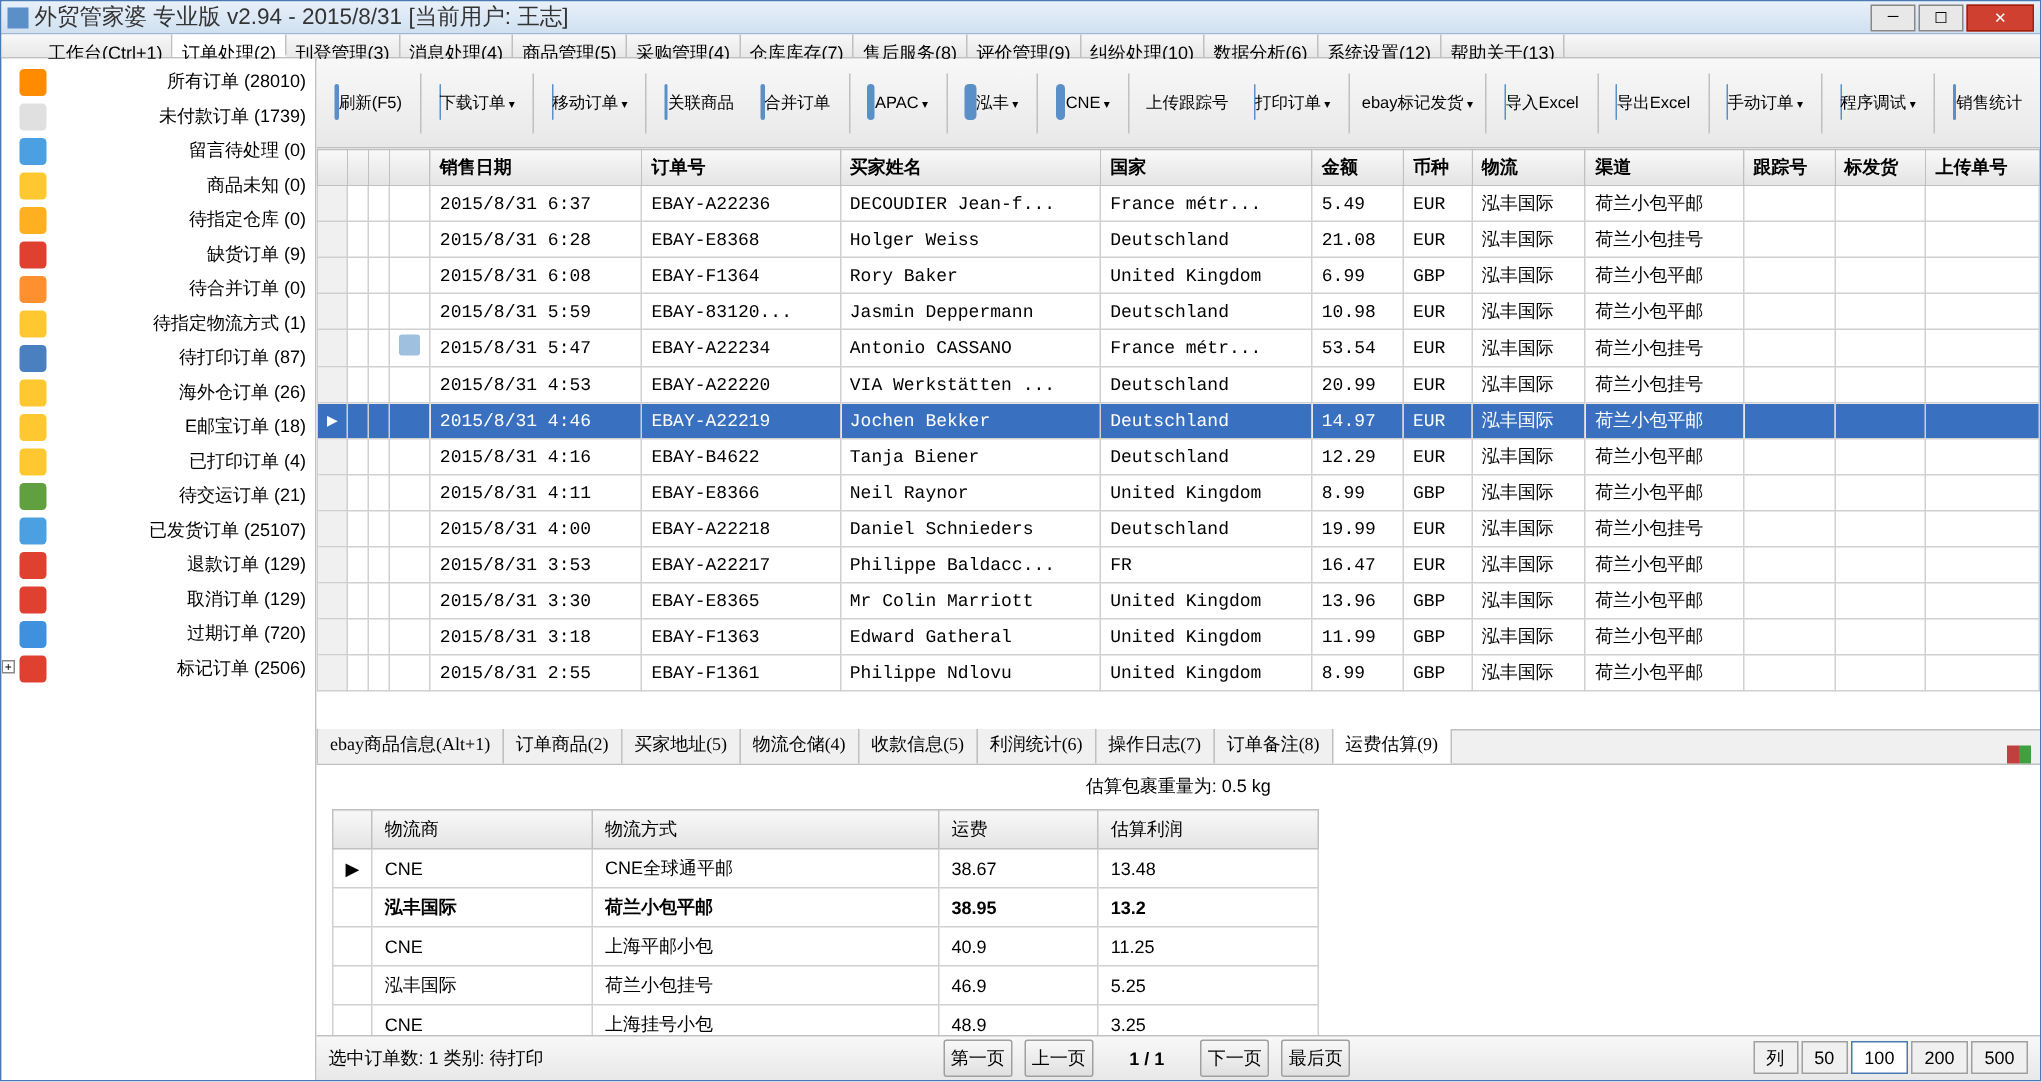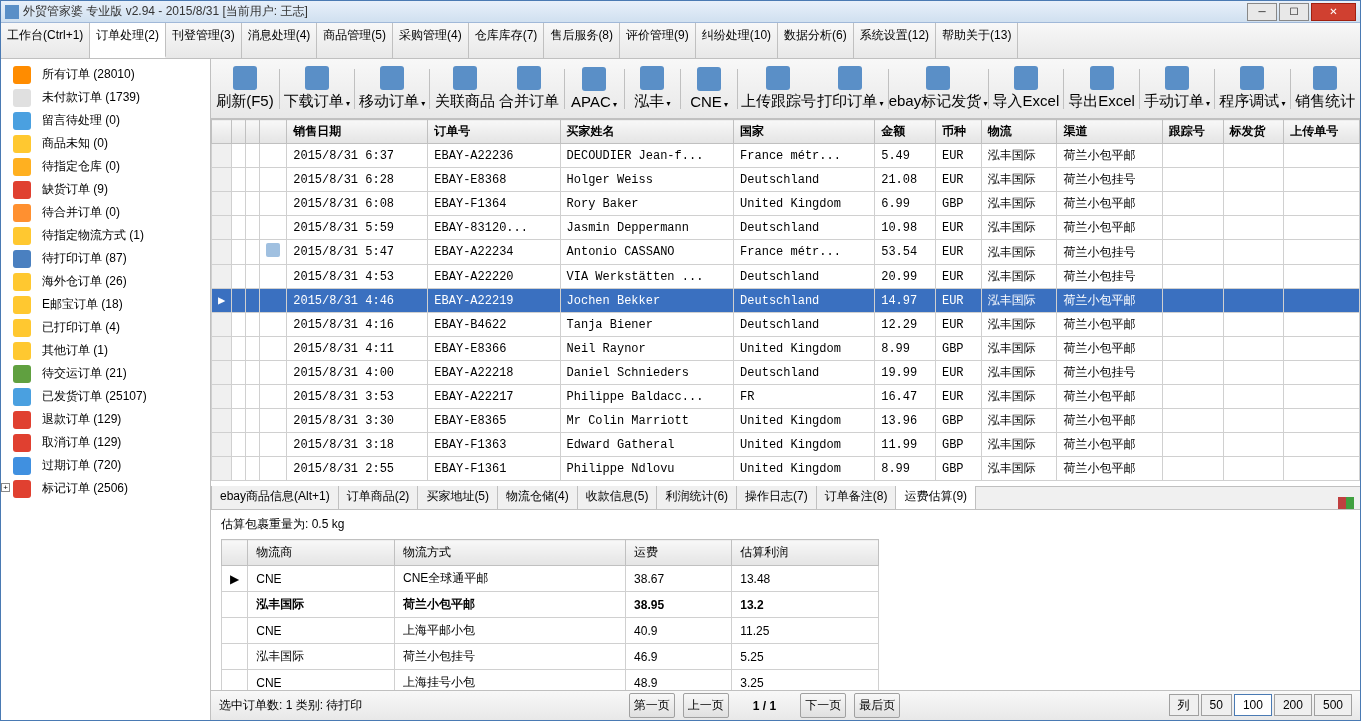--- a/index.html
+++ b/index.html
@@ -1,51 +1,51 @@
 <!DOCTYPE html>
 <html><head>
 <meta charset="utf-8">
 <style>
 * { box-sizing: border-box; margin: 0; padding: 0; }
 body { font-family: "Microsoft YaHei", "SimSun", Arial, sans-serif; font-size: 12px; background: #f0f0f0; overflow: hidden; }
 .window { width: 1361px; height: 721px; display: flex; flex-direction: column; background: #fff; border: 1px solid #4a7ab3; }
 .titlebar { height: 22px; background: linear-gradient(#e8f0fa, #d0e0f0); display: flex; align-items: center; padding: 0 4px; border-bottom: 1px solid #a0b8d8; }
 .titlebar-icon { width: 14px; height: 14px; background: #5a8fc7; margin-right: 4px; }
-.titlebar-text { flex: 1; font-size: 12px; color: #333; }
+.titlebar-text { flex: 1; font-size: 15px; color: #333; }
 .win-controls { display: flex; gap: 2px; }
 .win-btn { width: 30px; height: 18px; border: 1px solid #888; background: #e8e8e8; display: flex; align-items: center; justify-content: center; font-size: 10px; cursor: pointer; }
 .win-btn.red { background: #d04030; color: #fff; border-color: #a02010; width: 45px; }
-.menubar { height: 36px; background: linear-gradient(#f8f8f8,#e8e8e8); display: flex; border-bottom: 1px solid #c0c0c0; }
+.menubar { height: 16px; background: linear-gradient(#f8f8f8,#e8e8e8); display: flex; border-bottom: 1px solid #c0c0c0; padding-left: 25px; }
 .menu-tab { padding: 4px 6px; border-right: 1px solid #c0c0c0; cursor: pointer; white-space: nowrap; font-size: 12px; }
 .menu-tab.active { background: #fff; border-bottom: 2px solid #fff; }
 .content { flex: 1; display: flex; overflow: hidden; }
 .sidebar { width: 210px; background: #fff; border-right: 1px solid #c0c0c0; overflow-y: auto; padding: 4px 0; }
-.side-item { display: flex; align-items: center; padding: 3px 6px 3px 41px; cursor: pointer; position: relative; white-space: nowrap; }
+.side-item { display: flex; align-items: center; padding: 3px 6px 3px 41px; cursor: pointer; position: relative; white-space: nowrap; justify-content: flex-end; }
 .side-icon { width: 18px; height: 18px; position: absolute; left: 12px; border-radius: 3px; }
 .tree-plus { position: absolute; left: 0; top: 6px; width: 9px; height: 9px; border: 1px solid #888; font-size: 8px; line-height: 7px; text-align: center; background: #fff; }
 .ic-home { background: #ff8c00; } .ic-wait { background: #e0e0e0; } .ic-msg { background: #4aa0e0; } .ic-warn { background: #ffc830; } .ic-yellow-warn { background: #ffb020; } .ic-stop { background: #e04030; } .ic-folder { background: #ff9030; } .ic-star { background: #ffc830; } .ic-print { background: #4a80c0; } .ic-overseas { background: #ffc830; } .ic-eub { background: #ffc830; } .ic-printed { background: #ffc830; } .ic-other { background: #ffc830; } .ic-trans { background: #60a040; } .ic-ship { background: #4aa0e0; } .ic-refund { background: #e04030; } .ic-cancel { background: #e04030; } .ic-over { background: #4090e0; } .ic-flag { background: #e04030; }
 .main { flex: 1; display: flex; flex-direction: column; overflow: hidden; }
 .toolbar { height: 60px; background: linear-gradient(#f8f8f8,#e8e8e8); border-bottom: 1px solid #c0c0c0; display: flex; align-items: center; padding: 0 4px; gap: 2px; overflow: hidden; }
-.tool-btn { display: flex; flex-direction: column; align-items: center; padding: 2px 8px; cursor: pointer; font-size: 15px; white-space: nowrap; min-width: 48px; }
+.tool-btn { display: flex; align-items: center; padding: 2px 8px; cursor: pointer; font-size: 11px; white-space: nowrap; min-width: 48px; justify-content: center; }
 .tool-ic { width: 24px; height: 24px; background: #5a8fc7; border-radius: 3px; margin-bottom: 2px; }
 .tool-sep { width: 1px; height: 40px; background: #c0c0c0; margin: 0 2px; }
 .tool-drop::after { content: " ▾"; font-size: 8px; }
 .grid-wrap { flex: 1; overflow: auto; background: #fff; position: relative; }
 table.grid { border-collapse: collapse; width: 100%; font-family: "Courier New", monospace; font-size: 12px; }
 .grid th { background: linear-gradient(#f8f8f8,#e4e4e4); border: 1px solid #c0c0c0; padding: 3px 6px; font-weight: bold; text-align: left; white-space: nowrap; position: sticky; top: 0; }
 .grid td { border: 1px solid #d0d0d0; padding: 3px 6px; white-space: nowrap; overflow: hidden; text-overflow: ellipsis; max-width: 140px; }
 .grid tr.sel td { background: #3a70c0; color: #fff; }
 .row-head { width: 20px; background: #f0f0f0; }
 .row-ind { width: 14px; }
 .avatar { width: 14px; height: 14px; background: #a0c0e0; border-radius: 2px; display: inline-block; }
 .detail-tabs { height: 24px; background: #f0f0f0; display: flex; border-top: 1px solid #c0c0c0; border-bottom: 1px solid #c0c0c0; align-items: flex-end; }
-.detail-tab { padding: 4px 8px; border: 1px solid #c0c0c0; border-bottom: none; background: #f0f0f0; margin-right: -1px; cursor: pointer; font-size: 12px; }
+.detail-tab { padding: 4px 8px; border: 1px solid #c0c0c0; border-bottom: none; background: #f0f0f0; margin-right: -1px; cursor: pointer; font-size: 12px; font-family: Liberation Serif, serif; }
 .detail-tab.active { background: #fff; }
 .detail-pane { height: 180px; background: #fff; display: flex; flex-direction: column; overflow: hidden; }
-.detail-label { padding: 6px 10px; }
+.detail-label { padding: 6px 10px; text-align: center; }
 .freight-wrap { flex: 1; overflow: auto; padding: 0 10px; }
 table.freight { border-collapse: collapse; width: 658px; font-size: 12px; }
 .freight th { background: linear-gradient(#f8f8f8,#e4e4e4); border: 1px solid #c0c0c0; padding: 4px 8px; text-align: left; font-weight: normal; }
 .freight td { border: 1px solid #d0d0d0; padding: 4px 8px; }
 .freight tr.bold td { font-weight: bold; }
 .statusbar { height: 30px; background: linear-gradient(#f8f8f8,#e8e8e8); border-top: 1px solid #c0c0c0; display: flex; align-items: center; padding: 0 8px; gap: 8px; }
 .stat-text { flex: 0 0 auto; }
 .spacer { flex: 1; }
 .pg-btn { padding: 3px 4px; border: 1px solid #a0a0a0; background: linear-gradient(#f8f8f8,#e0e0e0); cursor: pointer; border-radius: 2px; }
 .pg-info { padding: 0 16px; font-weight: bold; }
@@ -125,24 +125,20 @@
           <div class="side-icon ic-overseas"></div>
           <span>海外仓订单 (26)</span>
         </div>
         <div class="side-item">
           <div class="side-icon ic-eub"></div>
           <span>E邮宝订单 (18)</span>
         </div>
         <div class="side-item">
           <div class="side-icon ic-printed"></div>
           <span>已打印订单 (4)</span>
-        </div>
-        <div class="side-item">
-          <div class="side-icon ic-other"></div>
-          <span>其他订单 (1)</span>
         </div>
         <div class="side-item">
           <div class="side-icon ic-trans"></div>
           <span>待交运订单 (21)</span>
         </div>
         <div class="side-item">
           <div class="side-icon ic-ship"></div>
           <span>已发货订单 (25107)</span>
         </div>
         <div class="side-item">

